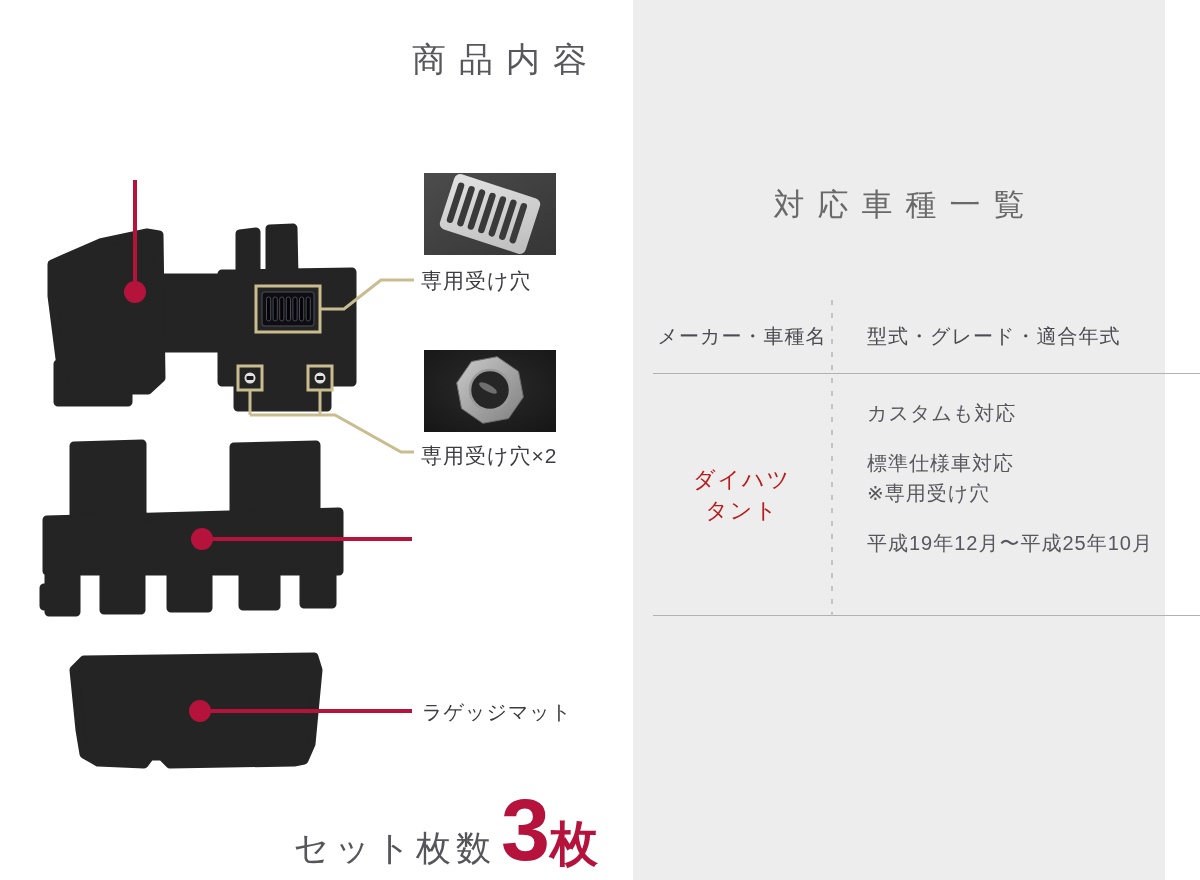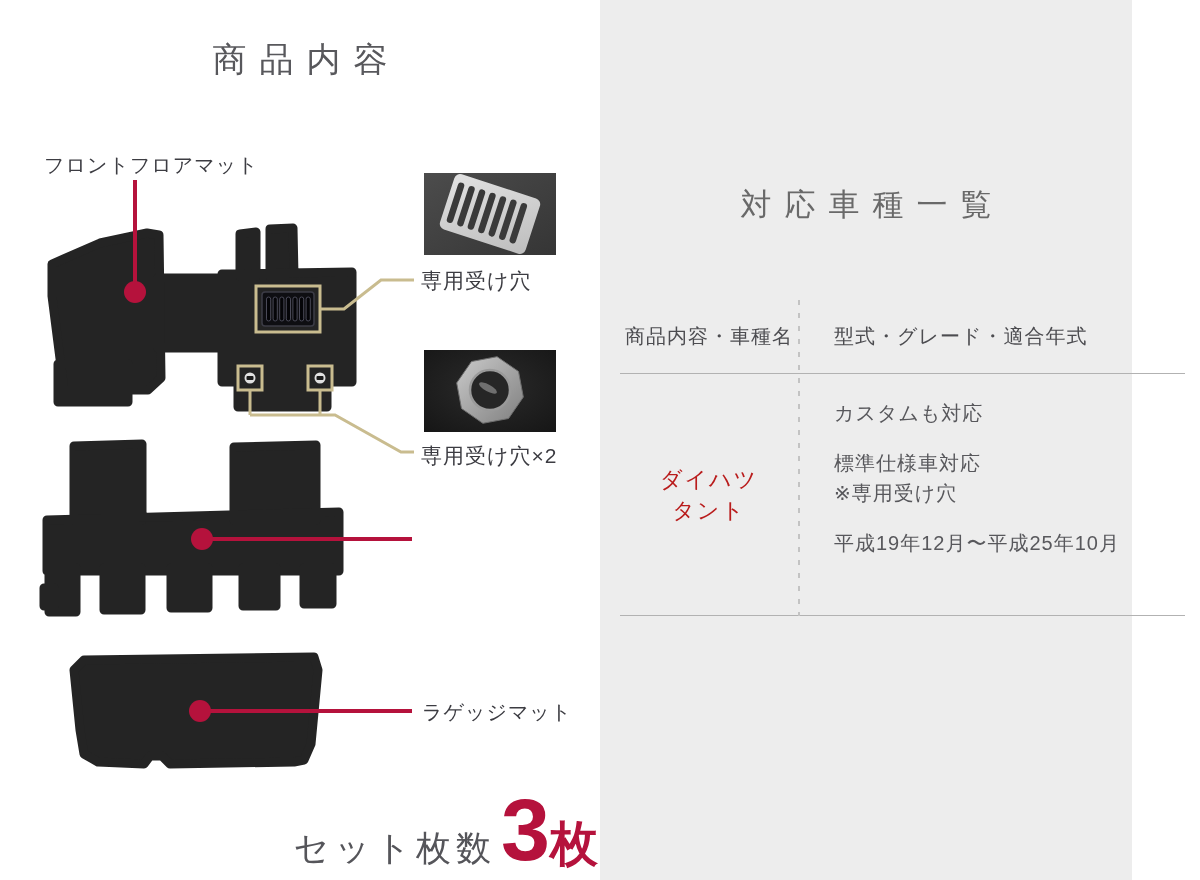--- a/index.html
+++ b/index.html
@@ -3,21 +3,21 @@
 <meta charset="utf-8">
 <style>
   html,body{margin:0;padding:0;background:#fff;}
   *{box-sizing:border-box;}
   body{font-family:"Liberation Sans","DejaVu Sans",sans-serif;}
   #page{position:relative;width:1200px;height:880px;overflow:hidden;background:#fff;}
 
   
   #left-panel{position:absolute;left:0;top:0;width:600px;height:880px;background:#fff;}
   .panel-title{position:absolute;width:100%;text-align:center;color:#58585c;font-weight:300;}
-  #left-title{top:37px;font-size:34px;letter-spacing:13px;text-indent:13px;}
+  #left-title{top:37px;font-size:34px;letter-spacing:13px;text-indent:13px;text-align:right;}
 
   #diagram-svg{position:absolute;left:0;top:0;}
   .mat{fill:var(--mat);stroke:var(--mat);stroke-width:9;stroke-linejoin:round;stroke-linecap:round;}
   .tan-stroke{stroke:var(--tan);stroke-width:3;fill:none;}
   .red-line{stroke:var(--accent);stroke-width:4;}
   .red-dot{fill:var(--accent);}
 
   .callout{position:absolute;color:#3c3c42;font-size:20px;letter-spacing:1px;white-space:nowrap;}
   #front-mat-label{left:44px;top:152px;}
   #heel-pad-label{left:421px;top:267px;font-size:21px;}
@@ -28,21 +28,21 @@
   .photo{position:absolute;width:132px;height:82px;display:block;}
   #heel-pad-photo{left:424px;top:173px;}
   #grommet-photo{left:424px;top:350px;}
 
   #set-count-row{position:absolute;left:0;right:2px;bottom:4px;display:flex;justify-content:flex-end;align-items:baseline;}
   #set-count-label{font-size:35px;color:#55555a;letter-spacing:5px;margin-right:5px;}
   #set-count-number{font-size:88px;font-weight:bold;color:var(--accent);line-height:.85;}
   #set-count-unit{font-size:48px;font-weight:bold;color:var(--accent);}
 
   
-  #right-panel{position:absolute;left:600px;top:0;width:532px;height:880px;background:var(--panel_bg);}
+  #right-panel{position:absolute;left:633px;top:0;width:532px;height:880px;background:var(--panel_bg);}
   #right-title{top:184px;font-size:31px;letter-spacing:13px;text-indent:13px;color:#696969;}
 
   #compat-table{position:absolute;left:20px;top:300px;width:565px;height:316px;}
   #col-divider{position:absolute;left:178px;top:0;bottom:0;width:2px;
       background:repeating-linear-gradient(to bottom,#c3c3c3 0 5px,transparent 5px 13px);}
   .t-row{display:flex;width:100%;}
   #table-header-row{height:74px;border-bottom:1px solid #b2b2b2;}
   #table-body-row{height:242px;border-bottom:1px solid #b2b2b2;}
   .maker-col{width:178px;display:flex;align-items:center;justify-content:center;flex-direction:column;}
   .model-col{flex:1;display:flex;align-items:center;padding-left:36px;}
@@ -151,42 +151,41 @@
           <stop offset="0" stop-color="#cbcbcb"></stop>
             <stop offset="1" stop-color="#7f7f7f"></stop>
         </linearGradient>
       </defs>
       <rect width="132" height="82" fill="url(#darkbg)"></rect>
       <polygon points="99.3,47.1 84.5,68.5 58.9,73.3 37.5,58.5 32.7,32.9 47.5,11.5 73.1,6.7 94.5,21.5" fill="url(#metal)" stroke="#6e6e6e"></polygon>
       <circle cx="66" cy="40" r="20" fill="#262626" stroke="#9a9a9a" stroke-width="2.5"></circle>
       <ellipse cx="64" cy="38" rx="10" ry="3.5" transform="rotate(28 64 38)" fill="#7d7d7d" opacity="0.85"></ellipse>
     </svg>
 
-    <div id="front-mat-label" class="callout">フロントフロアマット</div>
     <div id="heel-pad-label" class="callout">専用受け穴</div>
     <div id="holes-label" class="callout">専用受け穴×2</div>
     <div id="luggage-mat-label" class="callout">ラゲッジマット</div>
 
     <div id="set-count-row">
       <span id="set-count-label">セット枚数</span>
       <span id="set-count-number">3</span>
       <span id="set-count-unit">枚</span>
     </div>
   </div>
 
   <div id="right-panel">
 
     <div id="right-title" class="panel-title">対応車種一覧</div>
 
     <div id="compat-table">
       <div id="col-divider"></div>
 
       <div id="table-header-row" class="t-row">
         <div class="maker-col">
-          <span class="header-text">商品内容・車種名</span>
+          <span class="header-text">メーカー・車種名</span>
         </div>
         <div class="model-col">
           <span class="header-text">型式・グレード・適合年式</span>
         </div>
       </div>
 
       <div id="table-body-row" class="t-row">
         <div class="maker-col" id="maker-cell">
           <div>ダイハツ</div>
           <div>タント</div>

